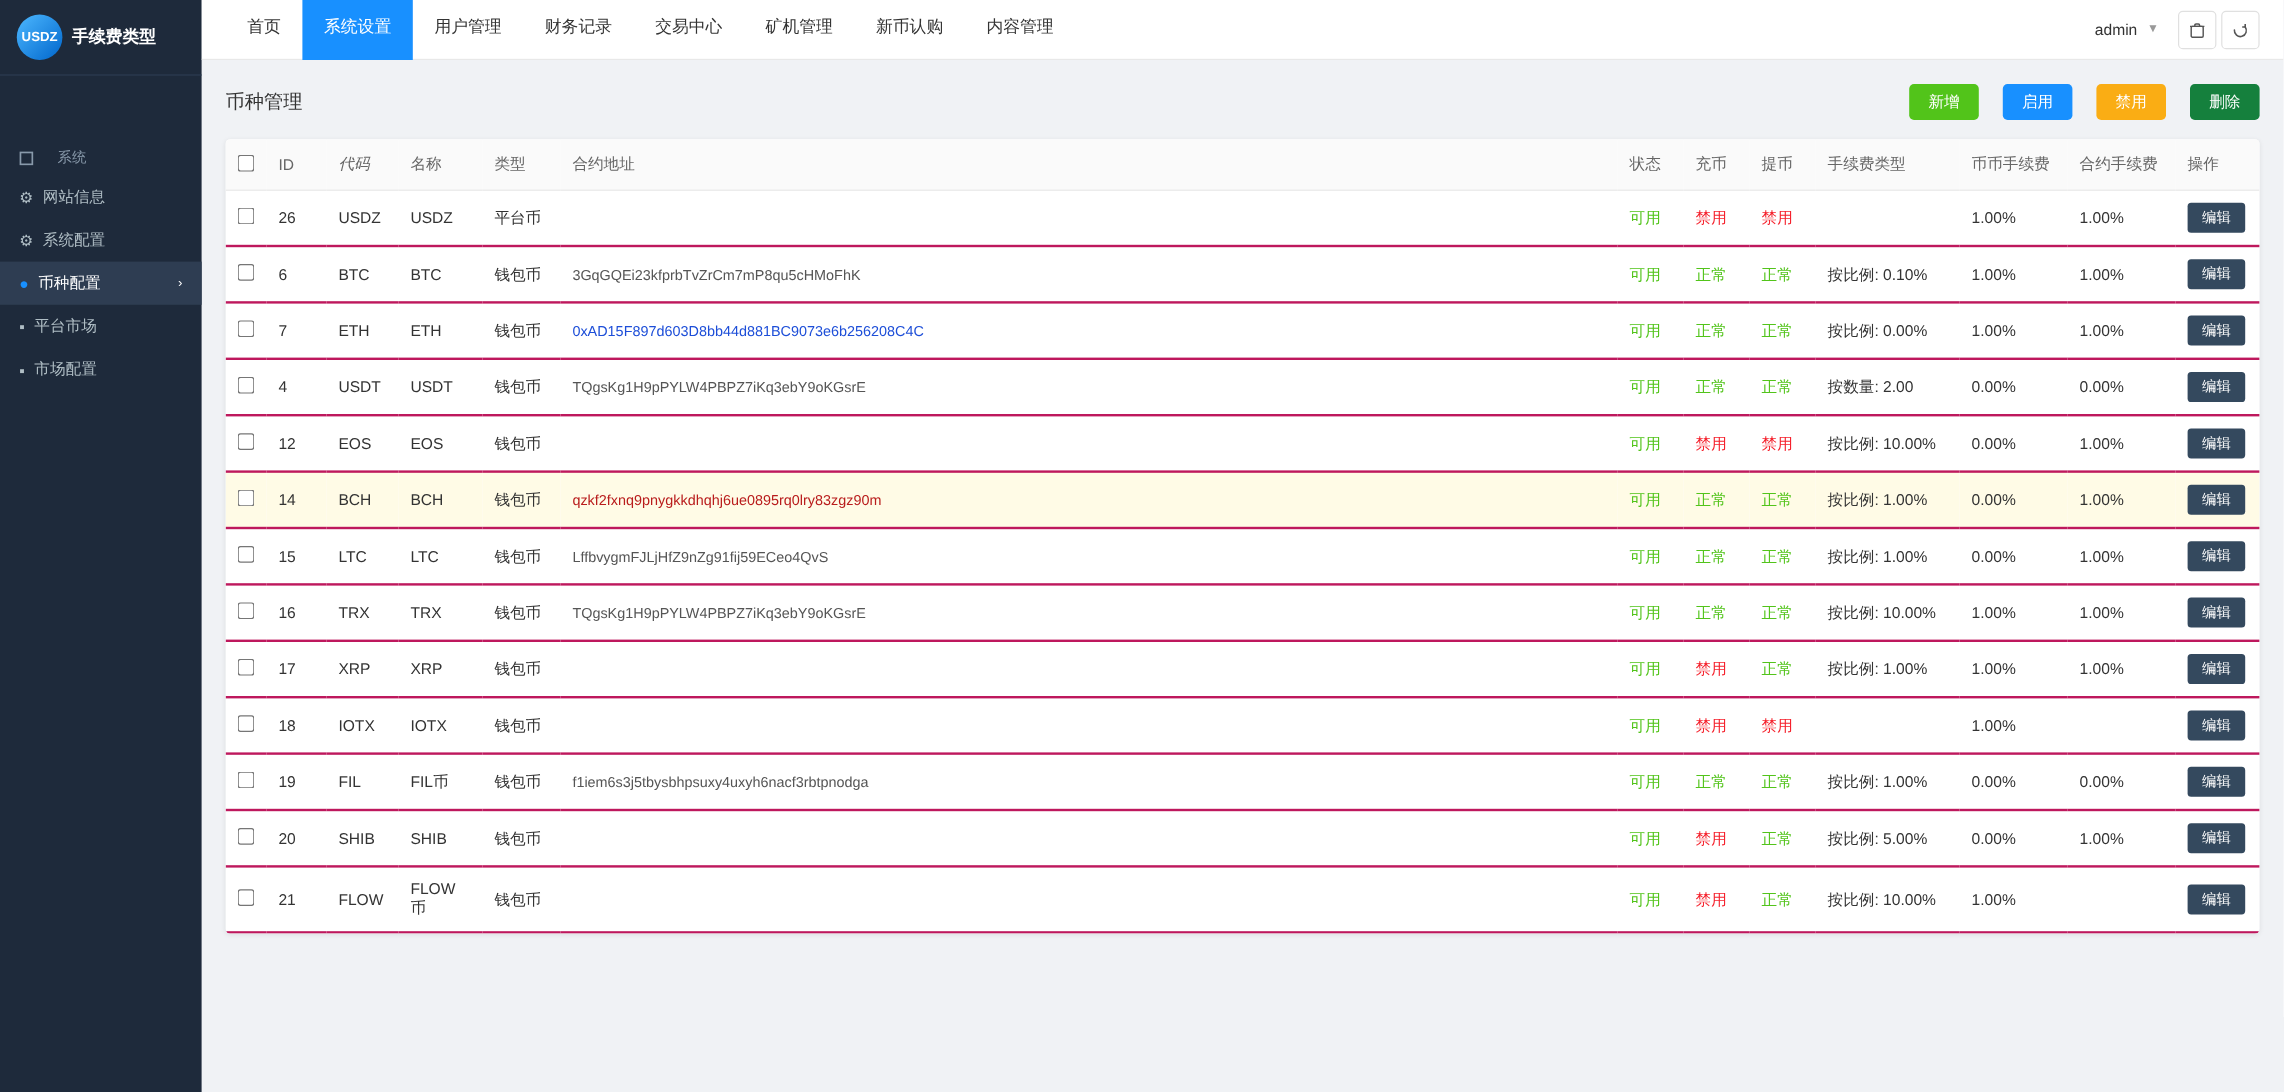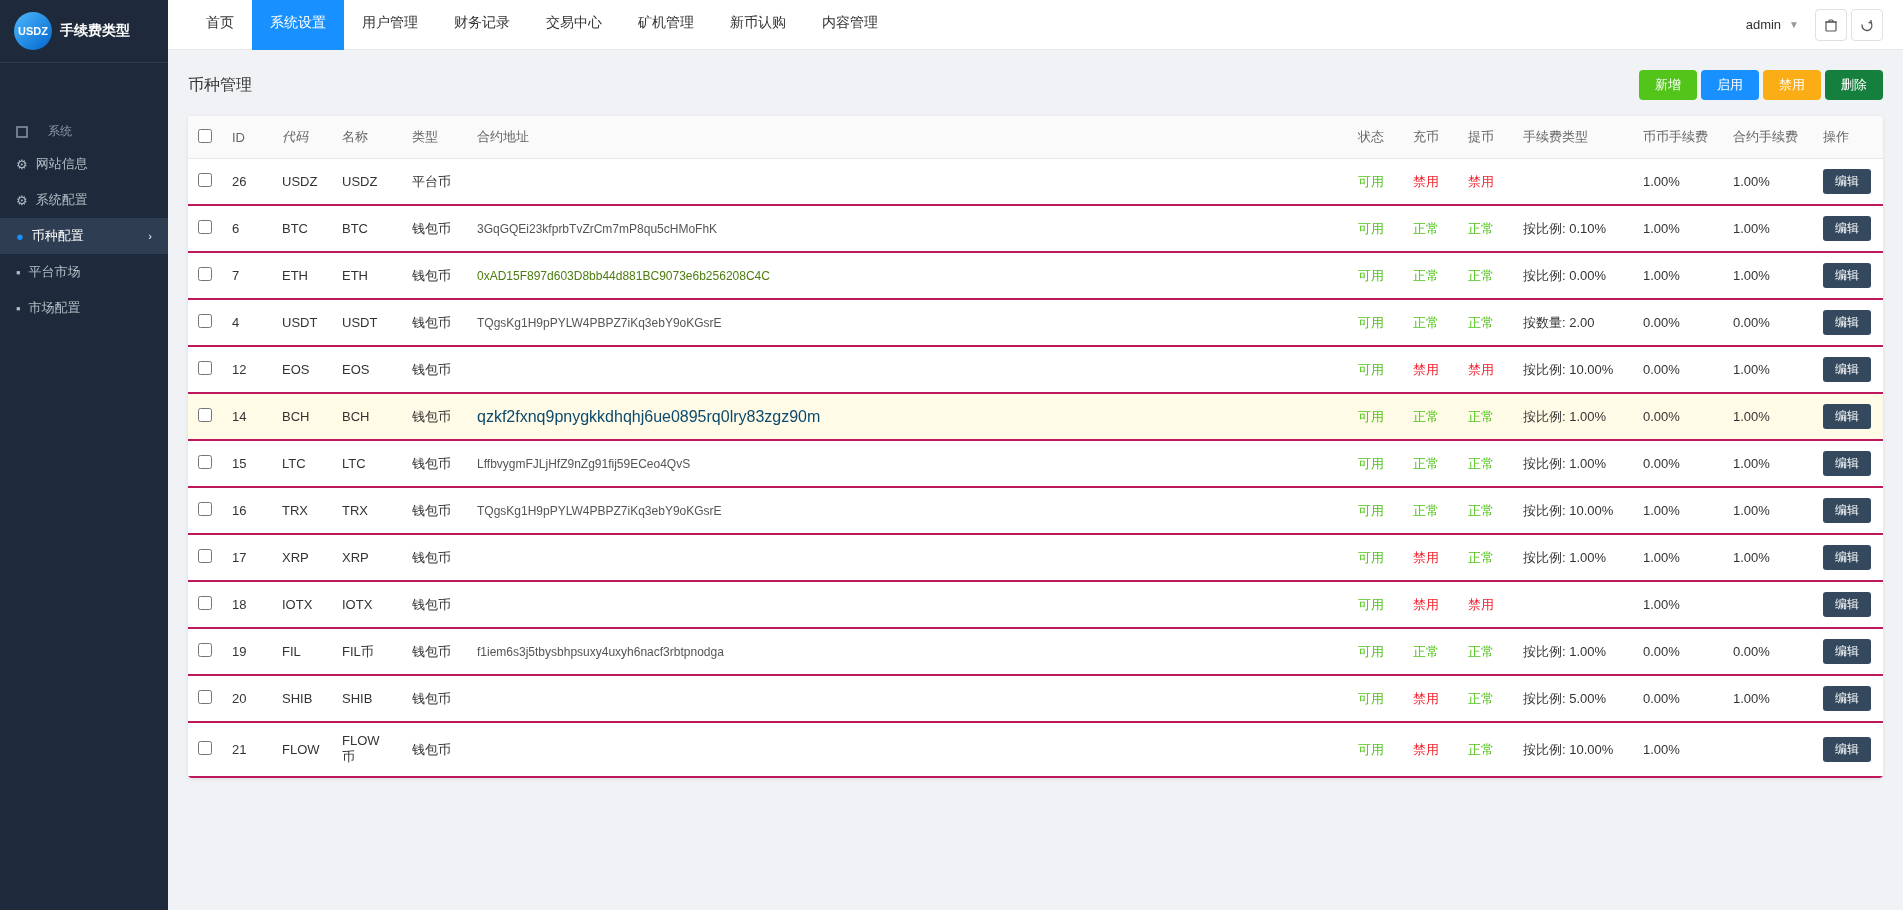--- a/index.html
+++ b/index.html
@@ -33,21 +33,21 @@
     .nav-spacer { flex: 1; }
     .nav-admin { display: flex; align-items: center; gap: 8px; padding: 0 12px; cursor: pointer; color: #333; font-size: 13px; }
     .nav-icon-btn { width: 32px; height: 32px; display: flex; align-items: center; justify-content: center; cursor: pointer; color: #555; border: 1px solid #e0e0e0; border-radius: 4px; margin-left: 4px; }
 
     
     .content-area { flex: 1; overflow-y: auto; padding: 20px; }
 
     
     .page-header { display: flex; align-items: center; justify-content: space-between; margin-bottom: 16px; }
     .page-title { font-size: 16px; color: #333; font-weight: 500; }
-    .btn-group { display: flex; gap: 4px; }
+    .btn-group { display: flex; gap: 20px; }
     .btn { padding: 6px 16px; border: none; border-radius: 4px; cursor: pointer; font-size: 13px; color: #fff; font-family: inherit; }
     .btn-green { background: #52c41a; }
     .btn-blue { background: #1890ff; }
     .btn-yellow { background: #faad14; }
     .btn-red { background: #15803d; }
 
     
     .table-container { background: #fff; border-radius: 4px; overflow: hidden; box-shadow: 0 1px 4px rgba(0,0,0,0.08); }
     table { width: 100%; border-collapse: collapse; font-size: 13px; }
     thead tr { background: #fafafa; border-bottom: 1px solid #e8e8e8; }
@@ -243,21 +243,21 @@
     </td>
   </tr>
               <tr>
     <td class="check-col">
       <input type="checkbox" style="">
     </td>
     <td>7</td>
     <td>ETH</td>
     <td>ETH</td>
     <td>钱包币</td>
-    <td style="font-size:12px; color:#4d7c0f;">0xAD15F897d603D8bb44d881BC9073e6b256208C4C</td>
+    <td style="font-size:12px; color:#1d4ed8;">0xAD15F897d603D8bb44d881BC9073e6b256208C4C</td>
     <td><span class="status-green">可用</span></td>
     <td><span class="status-green">正常</span></td>
     <td><span class="status-green">正常</span></td>
     <td>按比例: 0.00%</td>
     <td>1.00%</td>
     <td>1.00%</td>
     <td>
       <button class="edit-btn">编辑</button>
     </td>
   </tr>
@@ -300,21 +300,21 @@
     </td>
   </tr>
               <tr class="highlighted">
     <td class="check-col">
       <input type="checkbox" style="">
     </td>
     <td>14</td>
     <td>BCH</td>
     <td>BCH</td>
     <td>钱包币</td>
-    <td style="font-size:16px; color:#0c4a6e;">qzkf2fxnq9pnygkkdhqhj6ue0895rq0lry83zgz90m</td>
+    <td style="font-size:12px; color:#b91c1c;">qzkf2fxnq9pnygkkdhqhj6ue0895rq0lry83zgz90m</td>
     <td><span class="status-green">可用</span></td>
     <td><span class="status-green">正常</span></td>
     <td><span class="status-green">正常</span></td>
     <td>按比例: 1.00%</td>
     <td>0.00%</td>
     <td>1.00%</td>
     <td>
       <button class="edit-btn">编辑</button>
     </td>
   </tr>

